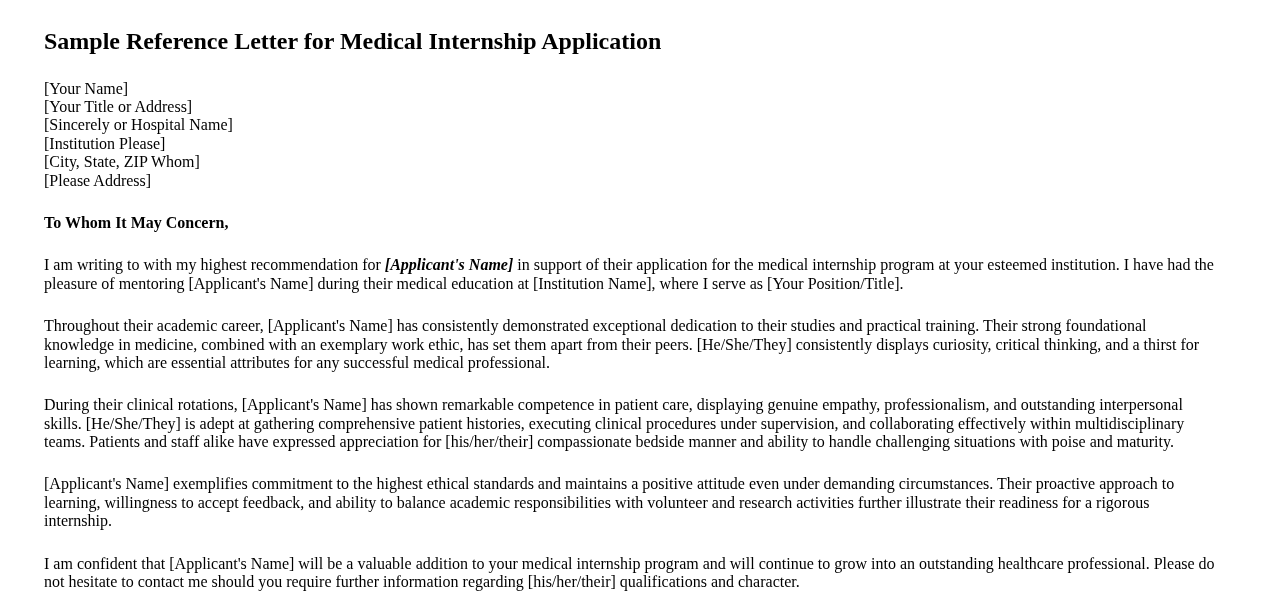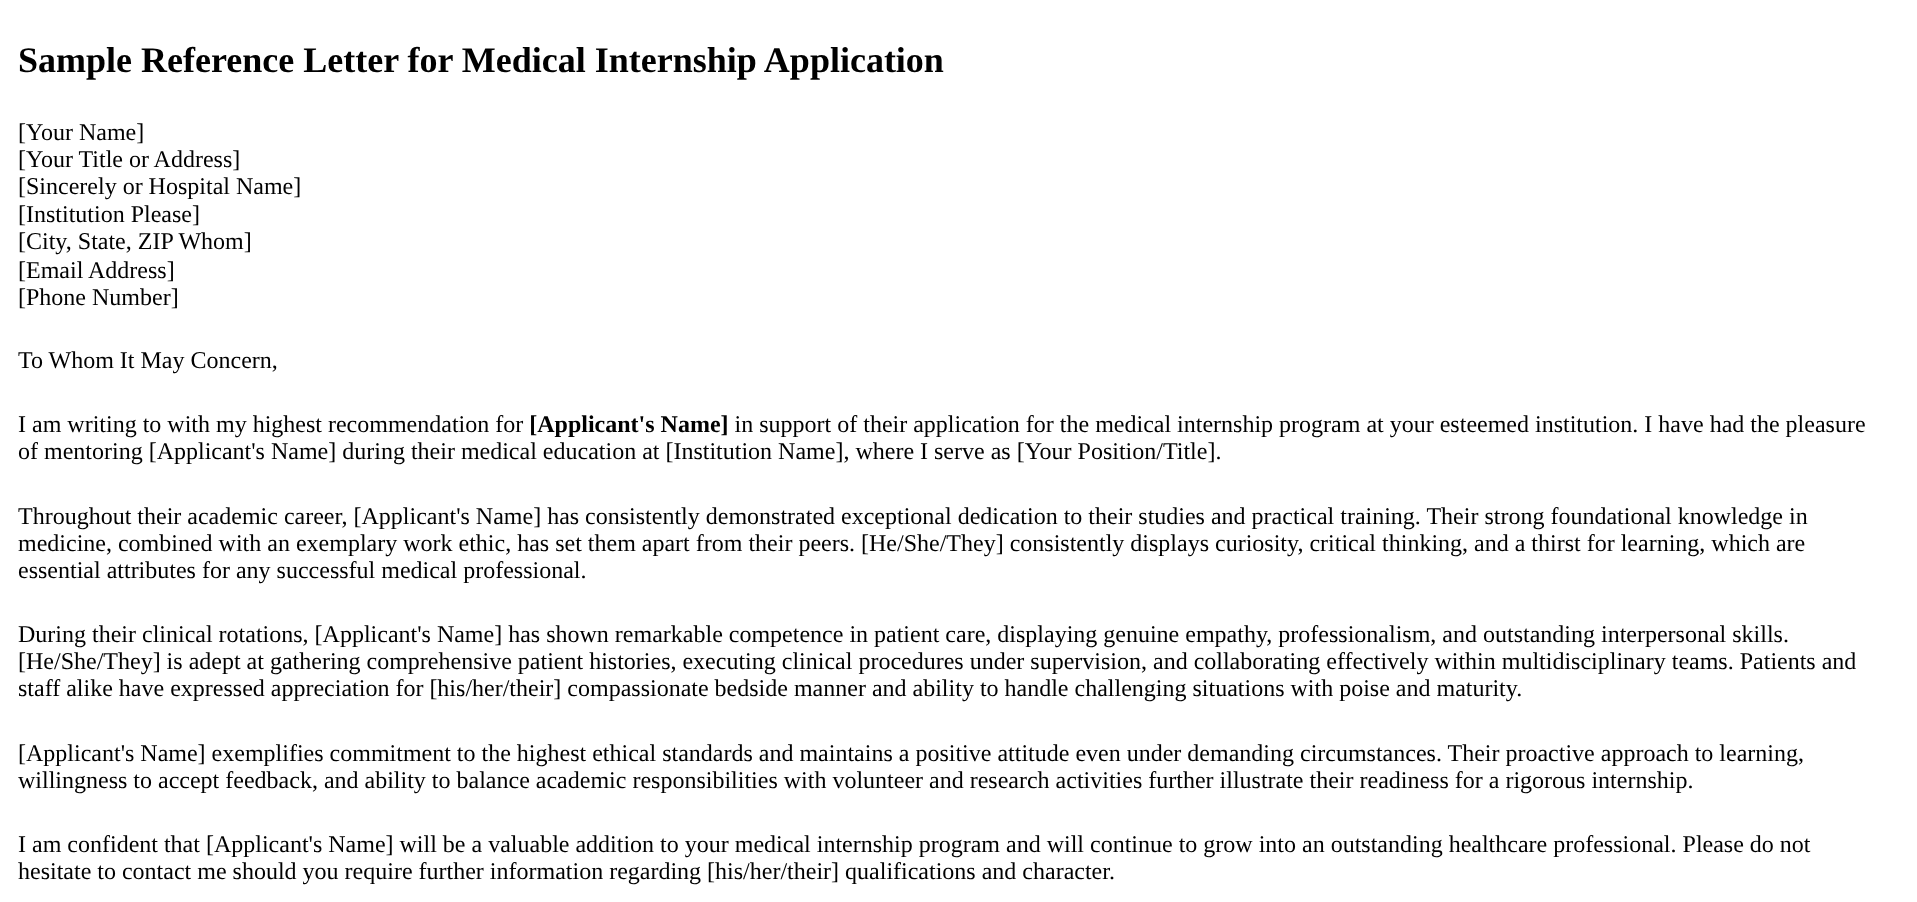--- a/index.html
+++ b/index.html
@@ -1,53 +1,52 @@
 <!DOCTYPE html>
 <html><head>
 <meta charset="utf-8">
 <style>
   html, body { margin: 0; padding: 0; background: #ffffff; }
   .page {
     width: 1262px;
     height: 601px;
     box-sizing: border-box;
-    padding: 8px 12px;
+    padding: 8px 44px;
     overflow: hidden;
     background: #ffffff;
     color: #000000;
     font-family: "Liberation Serif", "DejaVu Serif", serif;
     font-size: 16px;
     line-height: 1.15;
   }
   .title {
     font-size: 24px;
     font-weight: bold;
     line-height: 1.15;
     margin: 20px 0 19px 0;
   }
   p { margin: 24px 0; }
   .line { display: block; }
-  .salutation { font-weight: normal; }
-  .para strong { font-weight: bold; }
+  .salutation { font-weight: bold; }
+  .para strong { font-weight: bold; font-style: italic; }
 </style>
 </head>
 <body>
 
 <div class="page">
 
   <h1 class="title">Sample Reference Letter for Medical Internship Application</h1>
 
   <p class="sender">
     <span class="line">[Your Name]</span>
     <span class="line">[Your Title or Address]</span>
     <span class="line">[Sincerely or Hospital Name]</span>
     <span class="line">[Institution Please]</span>
     <span class="line">[City, State, ZIP Whom]</span>
-    <span class="line">[Email Address]</span>
-    <span class="line">[Phone Number]</span>
+    <span class="line">[Please Address]</span>
   </p>
 
   <p class="salutation">To Whom It May Concern,</p>
 
   <p class="para"><span>I am writing to with my highest recommendation for </span><strong>[Applicant's Name]</strong><span> in support of their application for the medical internship program at your esteemed institution. I have had the pleasure of mentoring [Applicant's Name] during their medical education at [Institution Name], where I serve as [Your Position/Title].</span></p>
 
   <p class="para">Throughout their academic career, [Applicant's Name] has consistently demonstrated exceptional dedication to their studies and practical training. Their strong foundational knowledge in medicine, combined with an exemplary work ethic, has set them apart from their peers. [He/She/They] consistently displays curiosity, critical thinking, and a thirst for learning, which are essential attributes for any successful medical professional.</p>
 
   <p class="para">During their clinical rotations, [Applicant's Name] has shown remarkable competence in patient care, displaying genuine empathy, professionalism, and outstanding interpersonal skills. [He/She/They] is adept at gathering comprehensive patient histories, executing clinical procedures under supervision, and collaborating effectively within multidisciplinary teams. Patients and staff alike have expressed appreciation for [his/her/their] compassionate bedside manner and ability to handle challenging situations with poise and maturity.</p>
 

